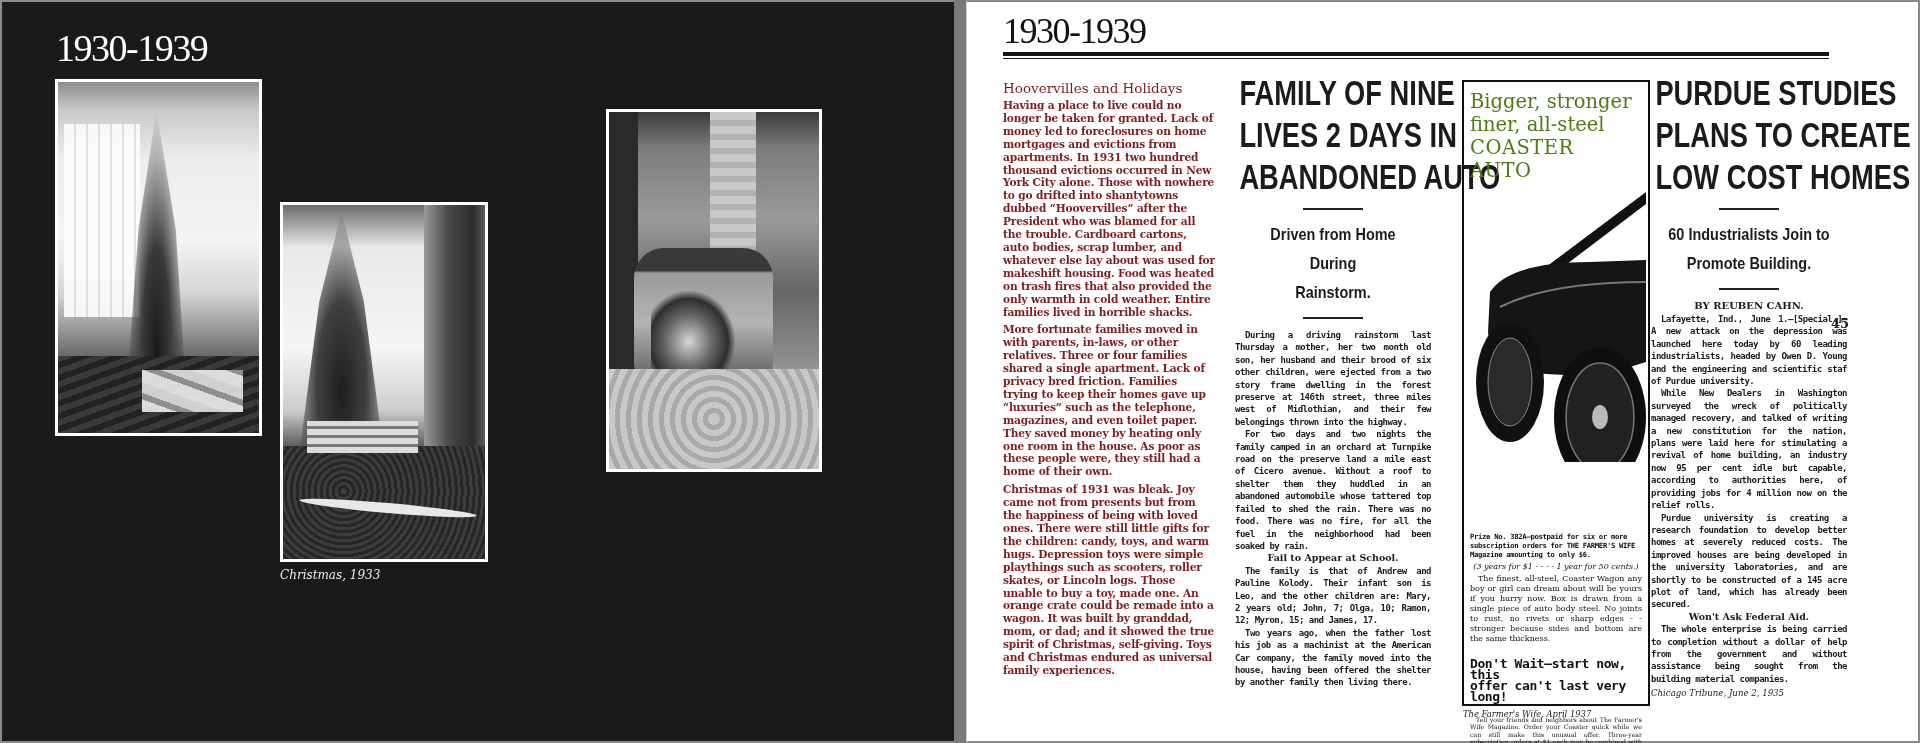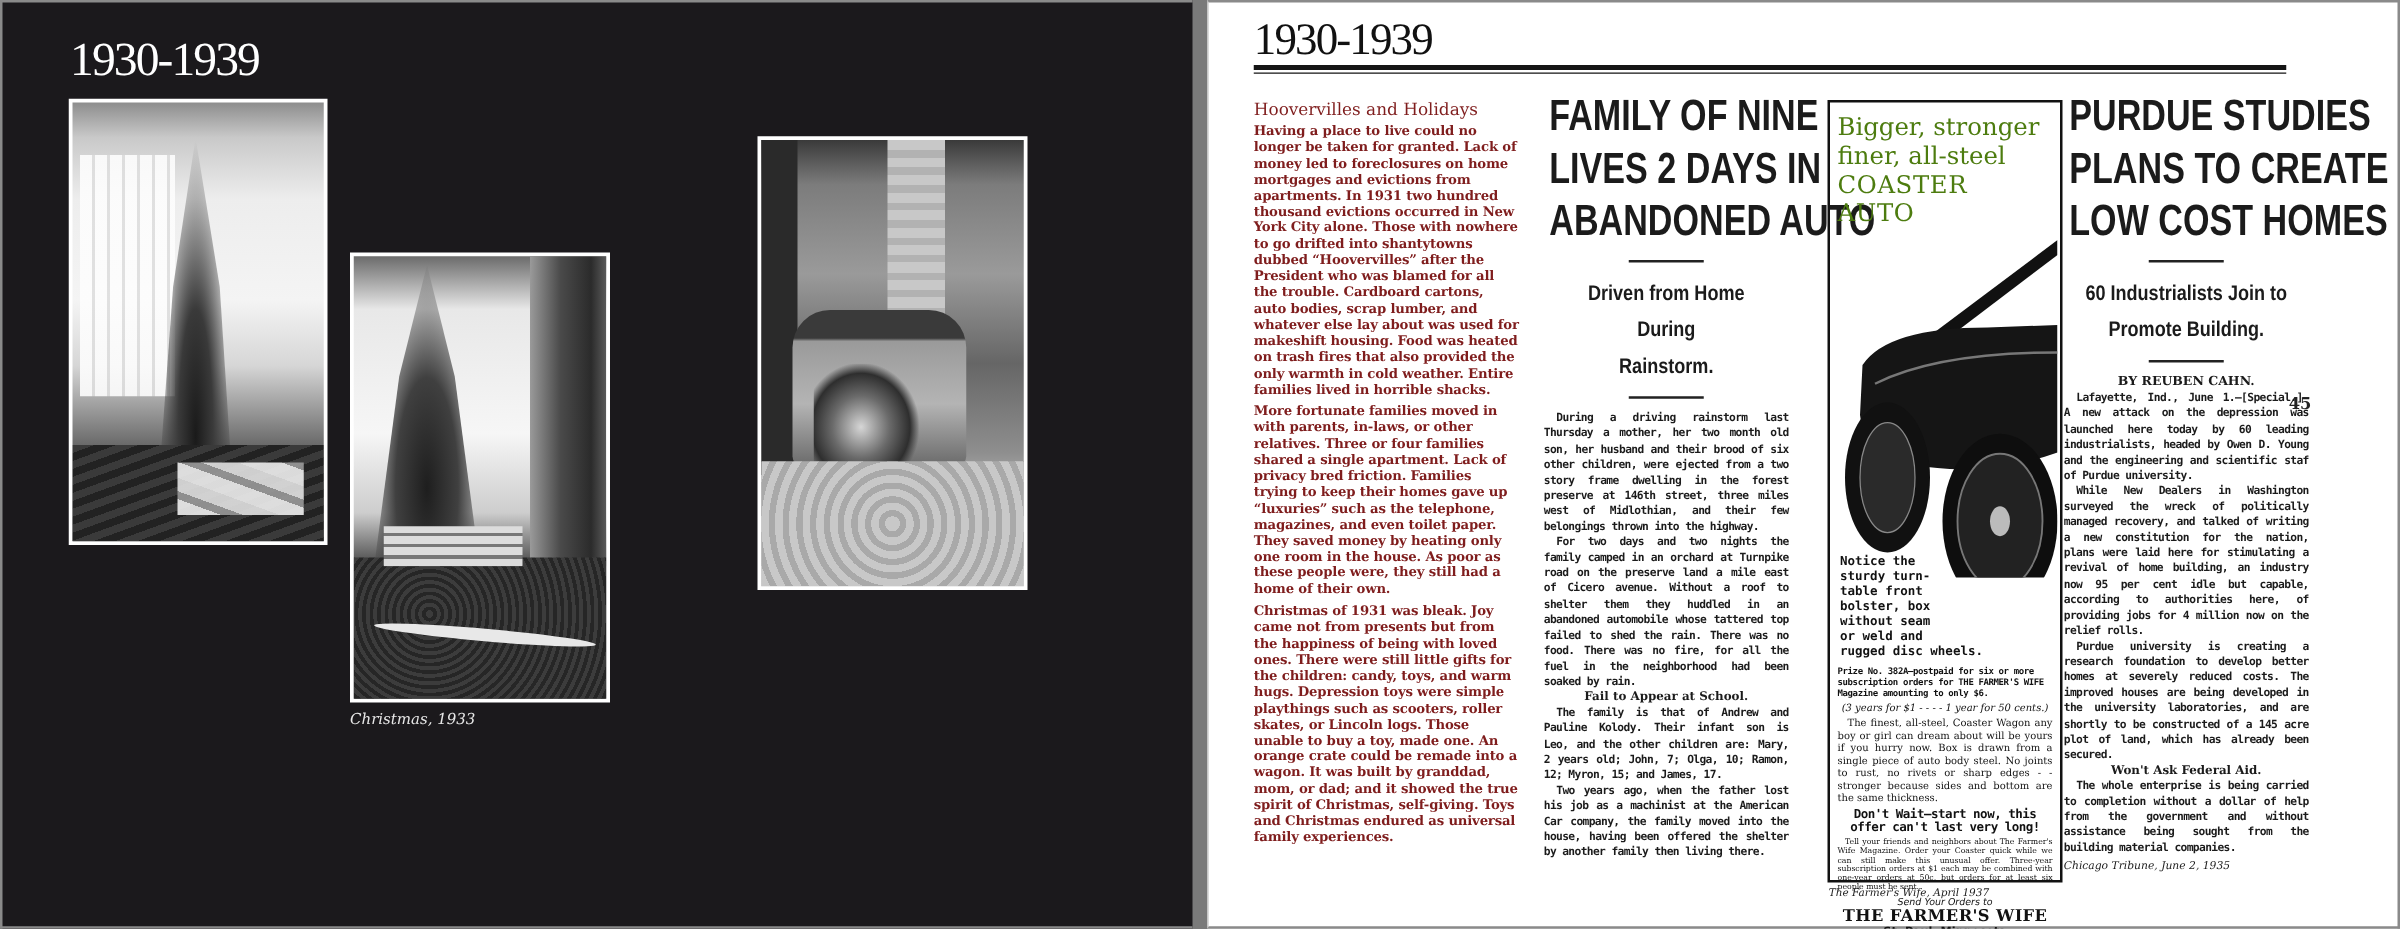--- a/index.html
+++ b/index.html
@@ -69,21 +69,21 @@
   .ad { position: absolute; left: 495px; top: 78px; width: 188px; height: 626px; border: 2px solid #111; padding: 8px 6px; }
   .ad-headline { font-family: "DejaVu Serif", serif; font-size: 19.5px; line-height: 23px; color: #4d7c0f; position: relative; z-index: 2; }
   .ad-headline .caps { letter-spacing: 0.5px; }
   .wagon { position: absolute; left: 6px; top: 50px; width: 176px; height: 330px; }
   .ad-notice { position: absolute; left: 8px; top: 362px; width: 100px; font-family: "DejaVu Sans Mono", monospace; font-weight: bold; font-size: 10px; line-height: 12px; color: #111; }
   .ad-notice .last { position:absolute; left:0; top:72px; white-space: nowrap; }
   .ad-lower { position: absolute; left: 6px; top: 450px; width: 172px; font-family: "DejaVu Serif", serif; color: #111; }
   .ad-prize { font-family: "DejaVu Sans Mono", monospace; font-weight: bold; font-size: 7.2px; line-height: 9px; letter-spacing: -0.3px; }
   .ad-ital { font-style: italic; font-size: 8px; text-align: center; margin: 3px 0; }
   .ad-body { font-size: 8px; line-height: 10px; text-align: justify; text-indent: 8px; }
-  .ad-cta { font-family: "DejaVu Sans Mono", monospace; font-weight: bold; font-size: 10px; line-height: 11px; text-align: center; margin: 2px 0; letter-spacing: -0.4px; }
+  .ad-cta { font-family: "DejaVu Sans Mono", monospace; font-weight: bold; font-size: 13px; line-height: 11px; margin: 14px 0; letter-spacing: -0.4px; }
   .ad-fine { font-size: 6.2px; line-height: 7.3px; text-align: justify; text-indent: 6px; }
   .ad-send { font-family: "DejaVu Sans", sans-serif; font-weight: normal; font-style: italic; font-size: 7.6px; text-align: center; margin-top: 3px; }
   .ad-brand { font-family: "DejaVu Serif", serif; font-size: 13px; text-align: center; font-variant: small-caps; font-weight: bold; letter-spacing: 0.3px; }
   .ad-city { font-family: "DejaVu Sans", sans-serif; font-weight: bold; font-size: 9px; text-align: center; }
   .ad-credit { position: absolute; left: 496px; top: 707px; font-family: "DejaVu Serif", serif; font-style: italic; font-size: 8.4px; color: #222; }
 </style>
 </head>
 <body>
 
 <div class="spread">
@@ -166,29 +166,20 @@
       <svg class="wagon" viewBox="0 0 176 330">
         <polygon points="176,60 176,72 60,160 56,150" fill="#111"></polygon>
         <path d="M20 160 Q40 130 120 130 L176 128 L176 230 Q120 250 60 240 Q20 230 18 200 Z" fill="#151515"></path>
         <path d="M30 175 Q80 150 176 150" stroke="#777" stroke-width="2" fill="none"></path>
         <ellipse cx="40" cy="250" rx="34" ry="60" fill="#111"></ellipse>
         <ellipse cx="40" cy="250" rx="22" ry="44" fill="#2a2a2a" stroke="#888" stroke-width="1"></ellipse>
         <ellipse cx="130" cy="285" rx="46" ry="70" fill="#0e0e0e"></ellipse>
         <ellipse cx="130" cy="285" rx="34" ry="54" fill="#222" stroke="#777" stroke-width="1.5"></ellipse>
         <ellipse cx="130" cy="285" rx="8" ry="12" fill="#bbb"></ellipse>
       </svg>
-      <div class="ad-notice">
-        <div>Notice the</div>
-        <div>sturdy turn-</div>
-        <div>table front</div>
-        <div>bolster, box</div>
-        <div>without seam</div>
-        <div>or weld and</div>
-        <div class="last">rugged disc wheels.</div>
-      </div>
       <div class="ad-lower">
         <div class="ad-prize">Prize No. 382A—postpaid for six or more subscription orders for THE FARMER'S WIFE Magazine amounting to only $6.</div>
         <div class="ad-ital">(3 years for $1 - - - - 1 year for 50 cents.)</div>
         <div class="ad-body">The finest, all-steel, Coaster Wagon any boy or girl can dream about will be yours if you hurry now.  Box is drawn from a single piece of auto body steel.  No joints to rust, no rivets or sharp edges - - stronger because sides and bottom are the same thickness.</div>
         <div class="ad-cta">
           <div>Don't Wait—start now, this</div>
           <div>offer can't last very long!</div>
         </div>
         <div class="ad-fine">Tell your friends and neighbors about The Farmer's Wife Magazine.  Order your Coaster quick while we can still make this unusual offer.  Three-year subscription orders at $1 each may be combined with one-year orders at 50c, but orders for at least six people must be sent.</div>
         <div class="ad-send">Send Your Orders to</div>

